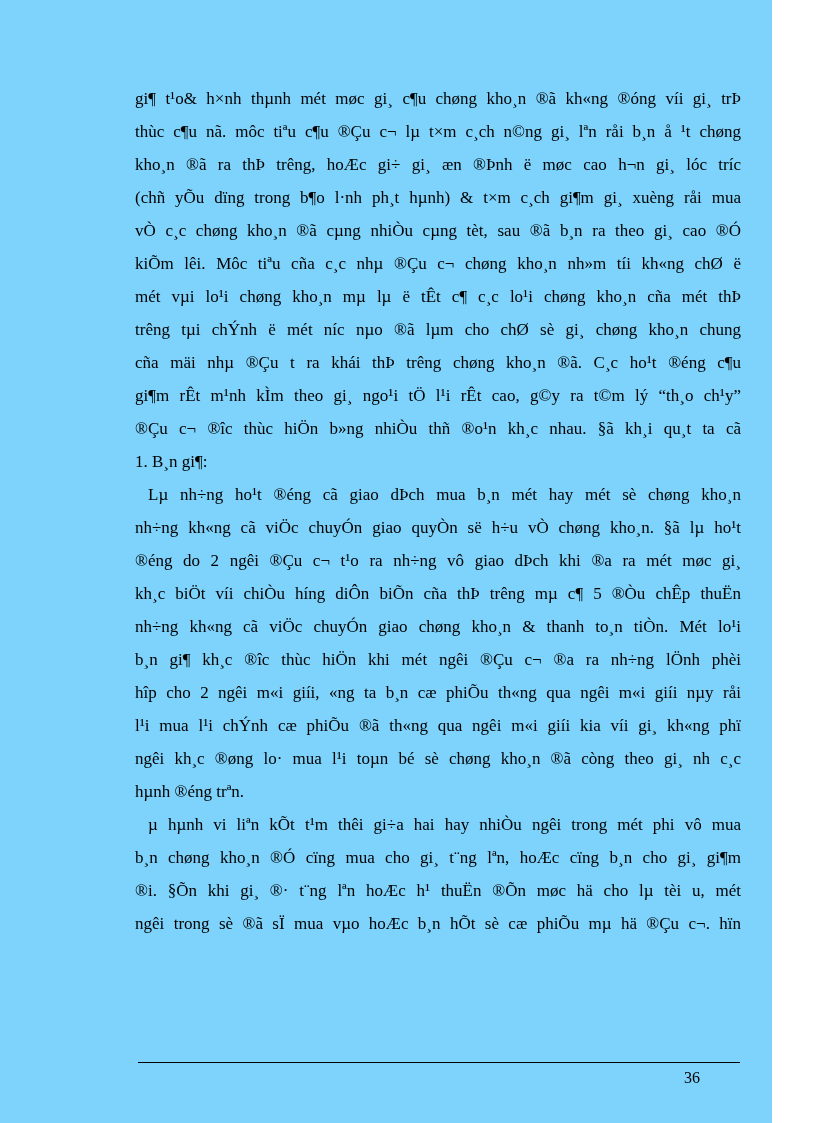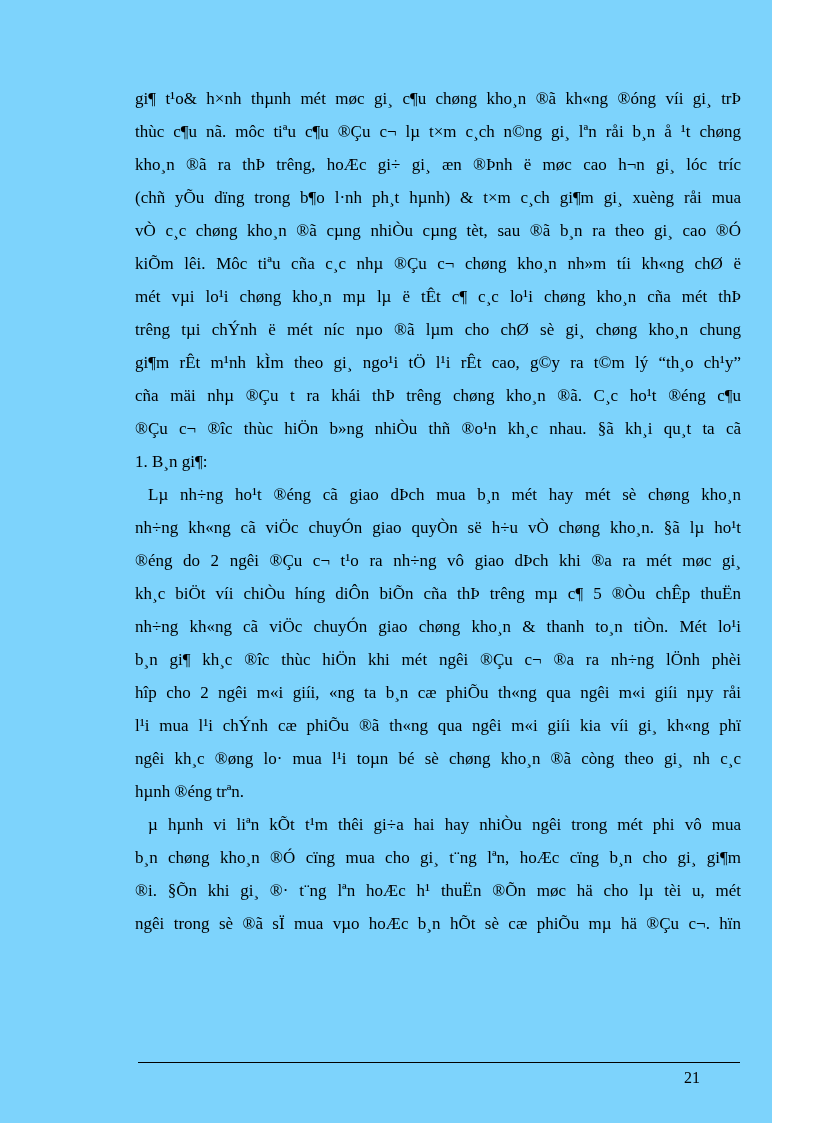--- a/index.html
+++ b/index.html
@@ -62,34 +62,34 @@
 <div class="page">
   <div class="text-block">
       <div class="line">gi¶ t¹o&amp; h×nh thµnh mét møc gi¸ c¶u chøng kho¸n ®ã kh«ng ®óng víi gi¸ trÞ</div>
       <div class="line">thùc c¶u nã. môc tiªu c¶u ®Çu c¬ lµ t×m c¸ch n©ng gi¸ lªn råi b¸n å ¹t chøng</div>
       <div class="line">kho¸n ®ã ra thÞ trêng, hoÆc gi÷ gi¸ æn ®Þnh ë møc cao h¬n gi¸ lóc tríc</div>
       <div class="line">(chñ yÕu dïng trong b¶o l·nh ph¸t hµnh) &amp; t×m c¸ch gi¶m gi¸ xuèng råi mua</div>
       <div class="line">vÒ c¸c chøng kho¸n ®ã cµng nhiÒu cµng tèt, sau ®ã b¸n ra theo gi¸ cao ®Ó</div>
       <div class="line">kiÕm lêi. Môc tiªu cña c¸c nhµ ®Çu c¬ chøng kho¸n nh»m tíi kh«ng chØ ë</div>
       <div class="line">mét vµi lo¹i chøng kho¸n mµ lµ ë tÊt c¶ c¸c lo¹i chøng kho¸n cña mét thÞ</div>
       <div class="line">trêng tµi chÝnh ë mét níc nµo ®ã lµm cho chØ sè gi¸ chøng kho¸n chung</div>
+      <div class="line">cña mäi nhµ ®Çu t ra khái thÞ trêng chøng kho¸n ®ã. C¸c ho¹t ®éng c¶u</div>
       <div class="line">gi¶m rÊt m¹nh kÌm theo gi¸ ngo¹i tÖ l¹i rÊt cao, g©y ra t©m lý “th¸o ch¹y”</div>
-      <div class="line">cña mäi nhµ ®Çu t ra khái thÞ trêng chøng kho¸n ®ã. C¸c ho¹t ®éng c¶u</div>
       <div class="line">®Çu c¬ ®îc thùc hiÖn b»ng nhiÒu thñ ®o¹n kh¸c nhau. §ã kh¸i qu¸t ta cã</div>
       <div class="line heading">1. B¸n gi¶:</div>
       <div class="line indent">Lµ nh÷ng ho¹t ®éng cã giao dÞch mua b¸n mét hay mét sè chøng kho¸n</div>
       <div class="line">nh÷ng kh«ng cã viÖc chuyÓn giao quyÒn së h÷u vÒ chøng kho¸n. §ã lµ ho¹t</div>
       <div class="line">®éng do 2 ngêi ®Çu c¬ t¹o ra nh÷ng vô giao dÞch khi ®a ra mét møc gi¸</div>
       <div class="line">kh¸c biÖt víi chiÒu híng diÔn biÕn cña thÞ trêng mµ c¶ 5 ®Òu chÊp thuËn</div>
       <div class="line">nh÷ng kh«ng cã viÖc chuyÓn giao chøng kho¸n &amp; thanh to¸n tiÒn. Mét lo¹i</div>
       <div class="line">b¸n gi¶ kh¸c ®îc thùc hiÖn khi mét ngêi ®Çu c¬ ®a ra nh÷ng lÖnh phèi</div>
       <div class="line">hîp cho 2 ngêi m«i giíi, «ng ta b¸n cæ phiÕu th«ng qua ngêi m«i giíi nµy råi</div>
       <div class="line">l¹i mua l¹i chÝnh cæ phiÕu ®ã th«ng qua ngêi m«i giíi kia víi gi¸ kh«ng phï</div>
       <div class="line">ngêi kh¸c ®øng lo· mua l¹i toµn bé sè chøng kho¸n ®ã còng theo gi¸ nh c¸c</div>
       <div class="line plain">hµnh ®éng trªn.</div>
       <div class="line indent">µ hµnh vi liªn kÕt t¹m thêi gi÷a hai hay nhiÒu ngêi trong mét phi vô mua</div>
       <div class="line">b¸n chøng kho¸n ®Ó cïng mua cho gi¸ t¨ng lªn, hoÆc cïng b¸n cho gi¸ gi¶m</div>
       <div class="line">®i. §Õn khi gi¸ ®· t¨ng lªn hoÆc h¹ thuËn ®Õn møc hä cho lµ tèi u, mét</div>
       <div class="line">ngêi trong sè ®ã sÏ mua vµo hoÆc b¸n hÕt sè cæ phiÕu mµ hä ®Çu c¬. hïn</div>
     </div>
   <div class="footer-rule"></div>
-  <div class="page-number">21</div>
+  <div class="page-number">36</div>
 </div>
 
 </body></html>

